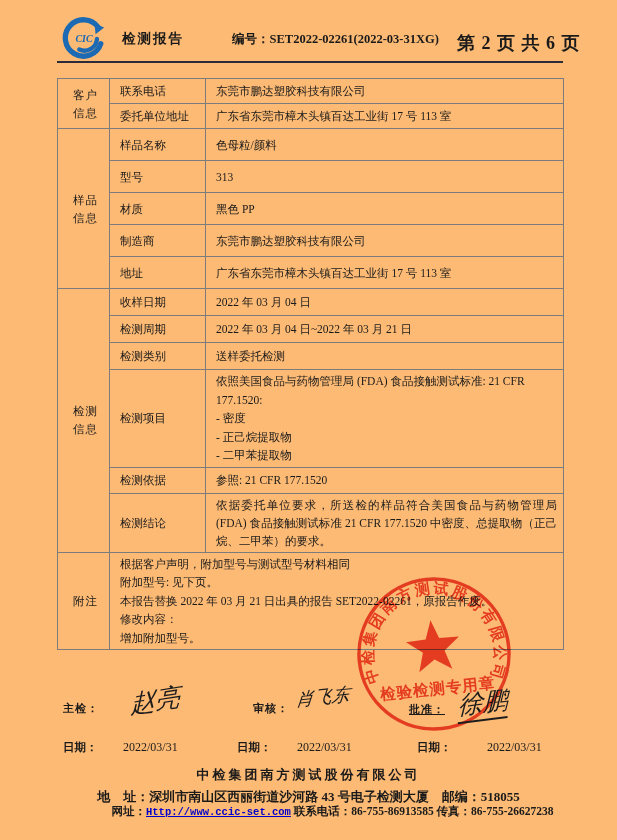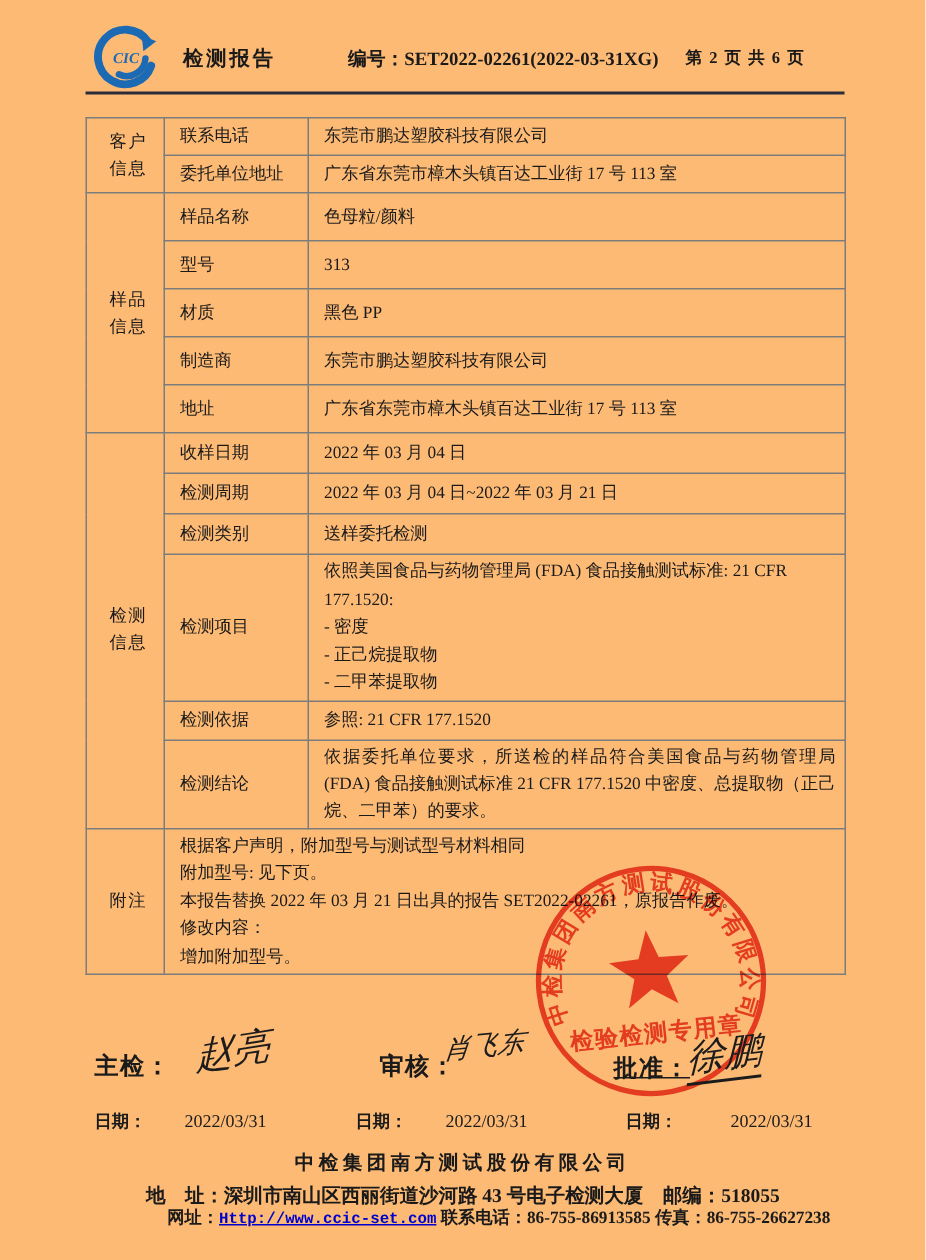--- a/index.html
+++ b/index.html
@@ -19,21 +19,21 @@
   .hdr-title {
     position: absolute; left: 122px; top: 30px;
     font-size: 13.5px; font-weight: bold; letter-spacing: 2px;
   }
   .hdr-no {
     position: absolute; left: 232px; top: 31px;
     font-size: 12.5px; font-weight: bold;
   }
   .hdr-page {
     position: absolute; left: 457px; top: 31px;
-    font-size: 11px; font-weight: bold; letter-spacing: 1px;
+    font-size: 18px; font-weight: bold; letter-spacing: 1px;
   }
   .hdr-rule {
     position: absolute; left: 57px; top: 61px; width: 506px; height: 2px;
     background: #2b2b3a;
   }
 
   
   table.report {
     position: absolute; left: 57px; top: 78px;
     width: 506px; border-collapse: collapse; table-layout: fixed;
@@ -63,21 +63,21 @@
   .notes-lines div { line-height: 18.6px; }
 
   
   .stamp {
     position: absolute; left: 352px; top: 572px; width: 164px; height: 164px;
     opacity: 0.88; transform: rotate(-6deg);
     pointer-events: none; mix-blend-mode: multiply;
   }
 
   
-  .sig-label { position: absolute; font-size: 16px; font-weight: bold; letter-spacing: 1px; }
+  .sig-label { position: absolute; font-size: 11px; font-weight: bold; letter-spacing: 1px; }
   .sig-name {
     position: absolute; font-style: italic; color: #1c1c1c;
     font-family: "DejaVu Serif", serif;
   }
   .sig-1 { left: 130px; top: 684px; font-size: 25px; transform: rotate(-9deg) skewX(-8deg); }
   .sig-2 { left: 296px; top: 685px; font-size: 18px; transform: rotate(-6deg) skewX(-12deg); }
   .sig-3 { left: 458px; top: 686px; font-size: 25px; transform: rotate(-7deg) skewX(-8deg);
            border-bottom: 2px solid #1c1c1c; }
   .date-label { position: absolute; font-size: 11.5px; font-weight: bold; text-align: center; }
   .date-val { position: absolute; font-size: 12px; }

